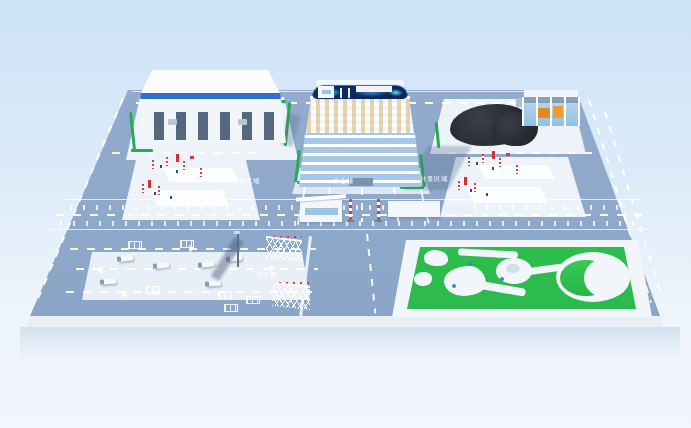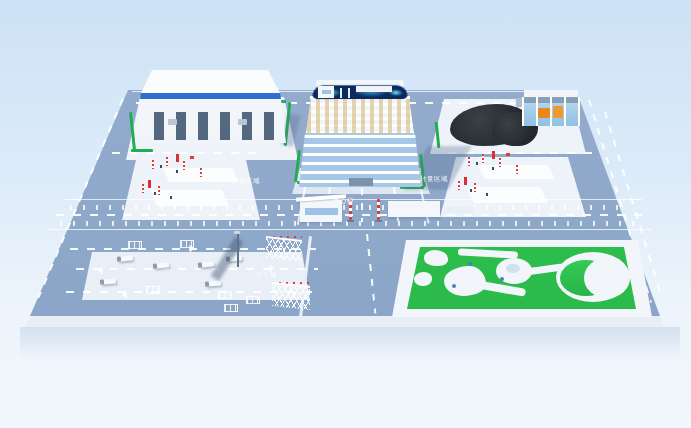--- a/index.html
+++ b/index.html
@@ -234,18 +234,18 @@
   <div class="gwhite" style="left:444px;top:266px;width:42px;height:30px;border-radius:60% 40% 55% 45% / 50% 60% 40% 50%;"></div>
   <div class="gwhite" style="left:424px;top:250px;width:24px;height:16px;border-radius:50% 60% 40% 50%;"></div>
   <div class="gwhite" style="left:414px;top:272px;width:18px;height:14px;border-radius:55% 45% 50% 50%;"></div>
   <div class="gwhite" style="left:458px;top:250px;width:60px;height:7px;border-radius:4px;transform:rotate(3deg);"></div>
   <div class="gwhite" style="left:470px;top:284px;width:56px;height:8px;border-radius:4px;transform:rotate(10deg);"></div>
   <div class="gwhite" style="left:524px;top:266px;width:40px;height:7px;border-radius:4px;transform:rotate(-8deg);"></div>
   <div class="bluedot" style="left:468px;top:262px;width:4px;height:4px;"></div>
   <div class="bluedot" style="left:500px;top:277px;width:4px;height:4px;"></div>
   <div class="bluedot" style="left:452px;top:284px;width:4px;height:4px;"></div>
 
-  <div class="lbl" style="left:333px;top:198px;">中心楼</div>
+  <div class="lbl" style="left:333px;top:178px;">中心楼</div>
   <div class="lbl" style="left:256px;top:272px;">停车场</div>
   <div class="lbl" style="left:232px;top:178px;">计量区域</div>
   <div class="lbl" style="left:420px;top:176px;">计量区域</div>
 
 </div>
 
 </body></html>

